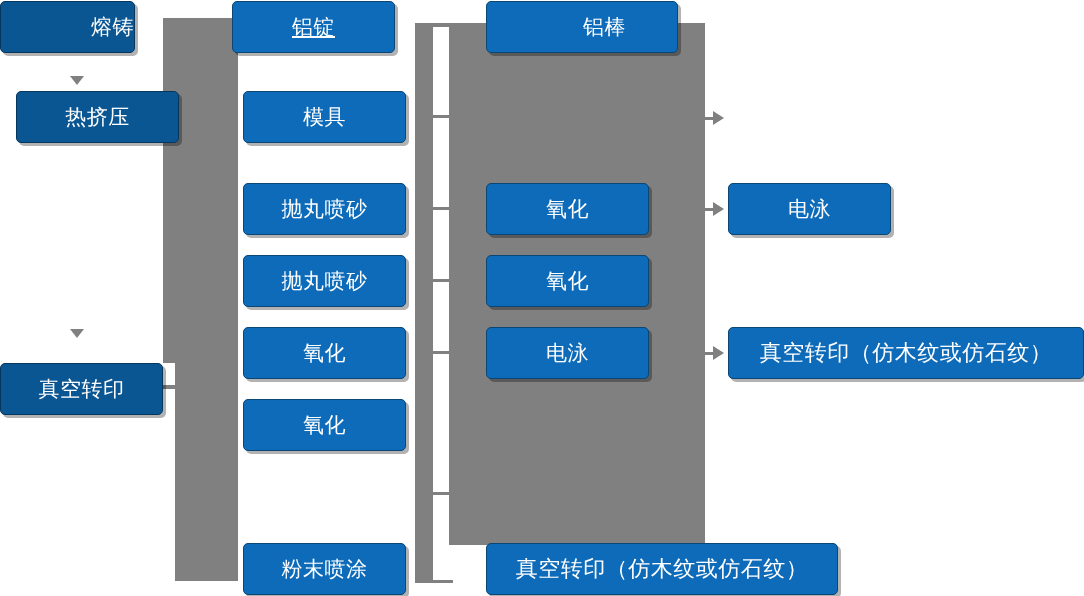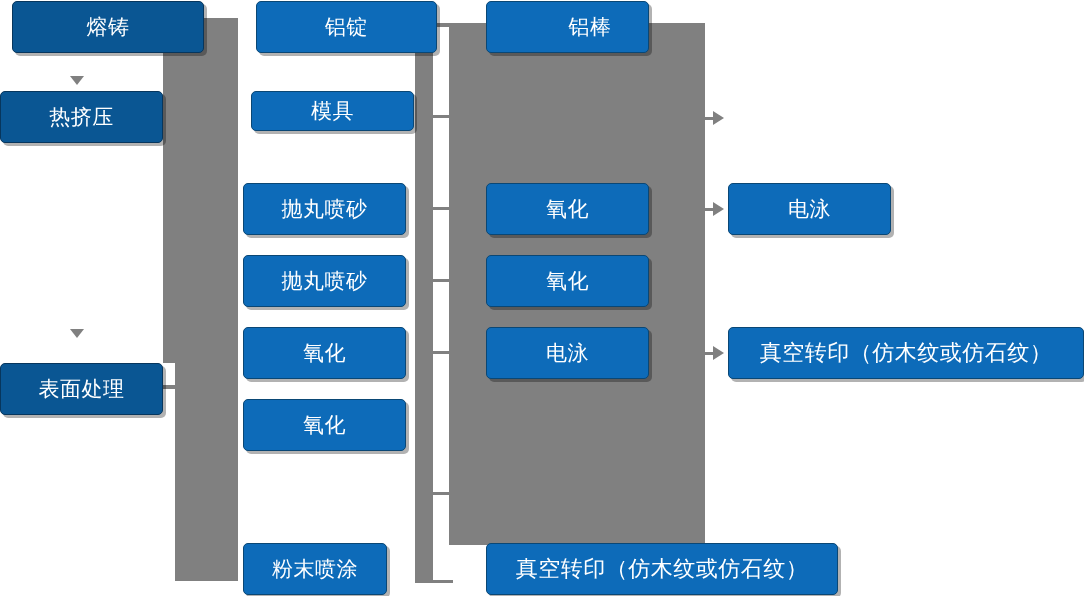--- a/index.html
+++ b/index.html
@@ -84,53 +84,53 @@
 
   <div class="arrow-stub" style="left:704px;top:117px;width:11px;"></div>
   <div class="arrow-right" style="left:713px;top:111px;"></div>
 
   <div class="arrow-stub" style="left:704px;top:208px;width:11px;"></div>
   <div class="arrow-right" style="left:713px;top:202px;"></div>
 
   <div class="arrow-stub" style="left:704px;top:352px;width:11px;"></div>
   <div class="arrow-right" style="left:713px;top:346px;"></div>
 
-  <div class="box dark" style="left:12px;top:1px;width:192px;height:52px;">
+  <div class="box dark" style="left:0px;top:1px;width:135px;height:52px;justify-content:flex-end;">
     <span>熔铸</span>
   </div>
-  <div class="box dark" style="left:0px;top:91px;width:163px;height:52px;">
+  <div class="box dark" style="left:16px;top:91px;width:163px;height:52px;">
     <span>热挤压</span>
   </div>
   <div class="box dark" style="left:0px;top:363px;width:163px;height:52px;">
-    <span>表面处理</span>
+    <span>真空转印</span>
   </div>
 
-  <div class="box mid" style="left:256px;top:1px;width:181px;height:52px;">
+  <div class="box mid" style="left:232px;top:1px;width:163px;height:52px;text-decoration:underline;">
     <span>铝锭</span>
   </div>
-  <div class="box mid" style="left:243px;top:91px;width:163px;height:40px;margin-left:8px;">
+  <div class="box mid" style="left:243px;top:91px;width:163px;height:52px;">
     <span>模具</span>
   </div>
   <div class="box mid" style="left:243px;top:183px;width:163px;height:52px;">
     <span>抛丸喷砂</span>
   </div>
   <div class="box mid" style="left:243px;top:255px;width:163px;height:52px;">
     <span>抛丸喷砂</span>
   </div>
   <div class="box mid" style="left:243px;top:327px;width:163px;height:52px;">
     <span>氧化</span>
   </div>
   <div class="box mid" style="left:243px;top:399px;width:163px;height:52px;">
     <span>氧化</span>
   </div>
-  <div class="box mid" style="left:243px;top:543px;width:144px;height:52px;">
+  <div class="box mid" style="left:243px;top:543px;width:163px;height:52px;">
     <span>粉末喷涂</span>
   </div>
 
-  <div class="box mid" style="left:486px;top:1px;width:163px;height:52px;padding-left:45px;">
+  <div class="box mid" style="left:486px;top:1px;width:192px;height:52px;padding-left:45px;">
     <span>铝棒</span>
   </div>
   <div class="box mid" style="left:486px;top:183px;width:163px;height:52px;">
     <span>氧化</span>
   </div>
   <div class="box mid" style="left:486px;top:255px;width:163px;height:52px;">
     <span>氧化</span>
   </div>
   <div class="box mid" style="left:486px;top:327px;width:163px;height:52px;">
     <span>电泳</span>

